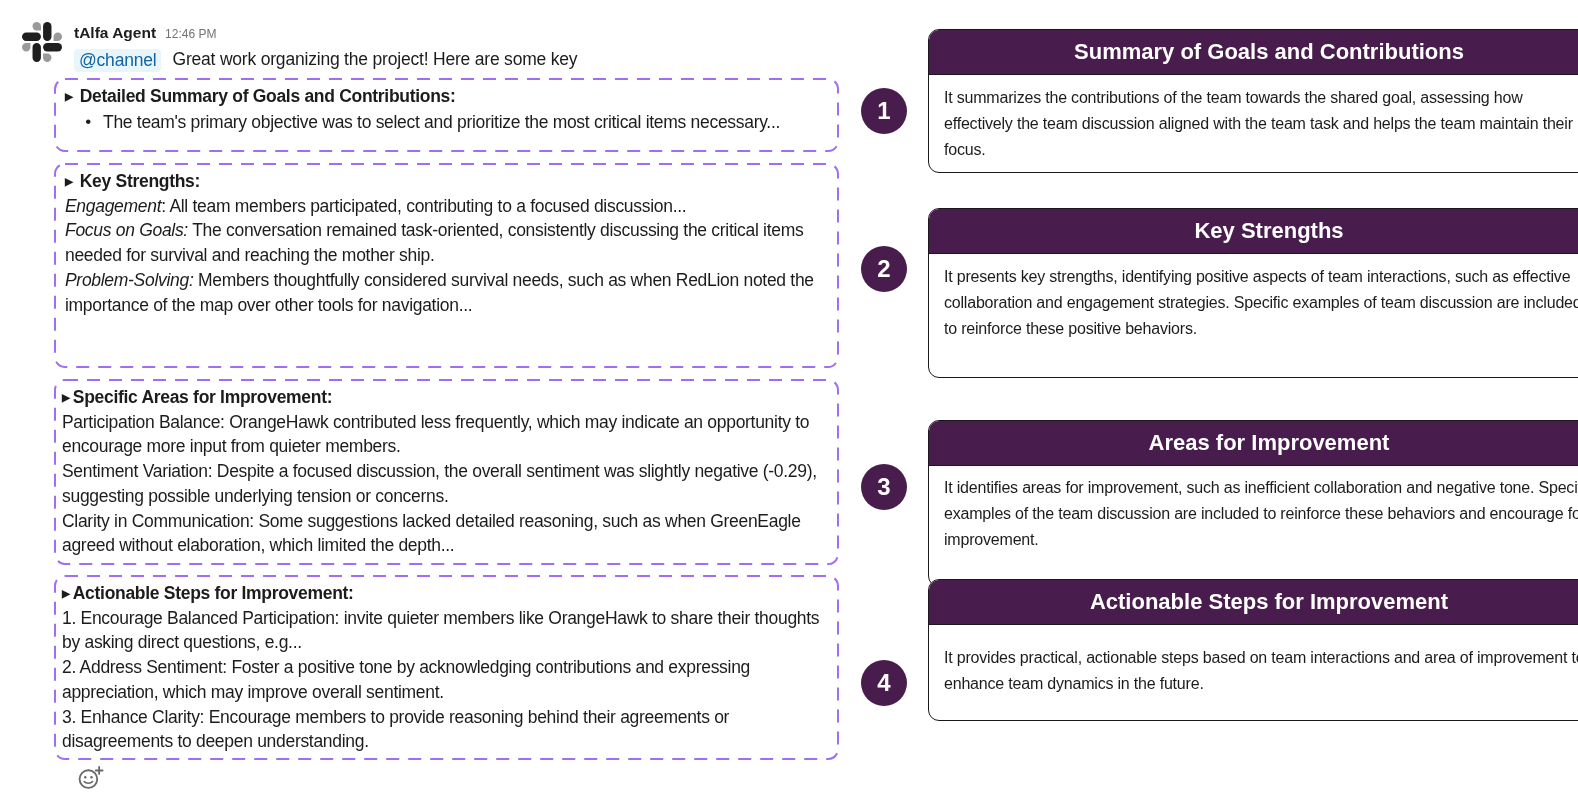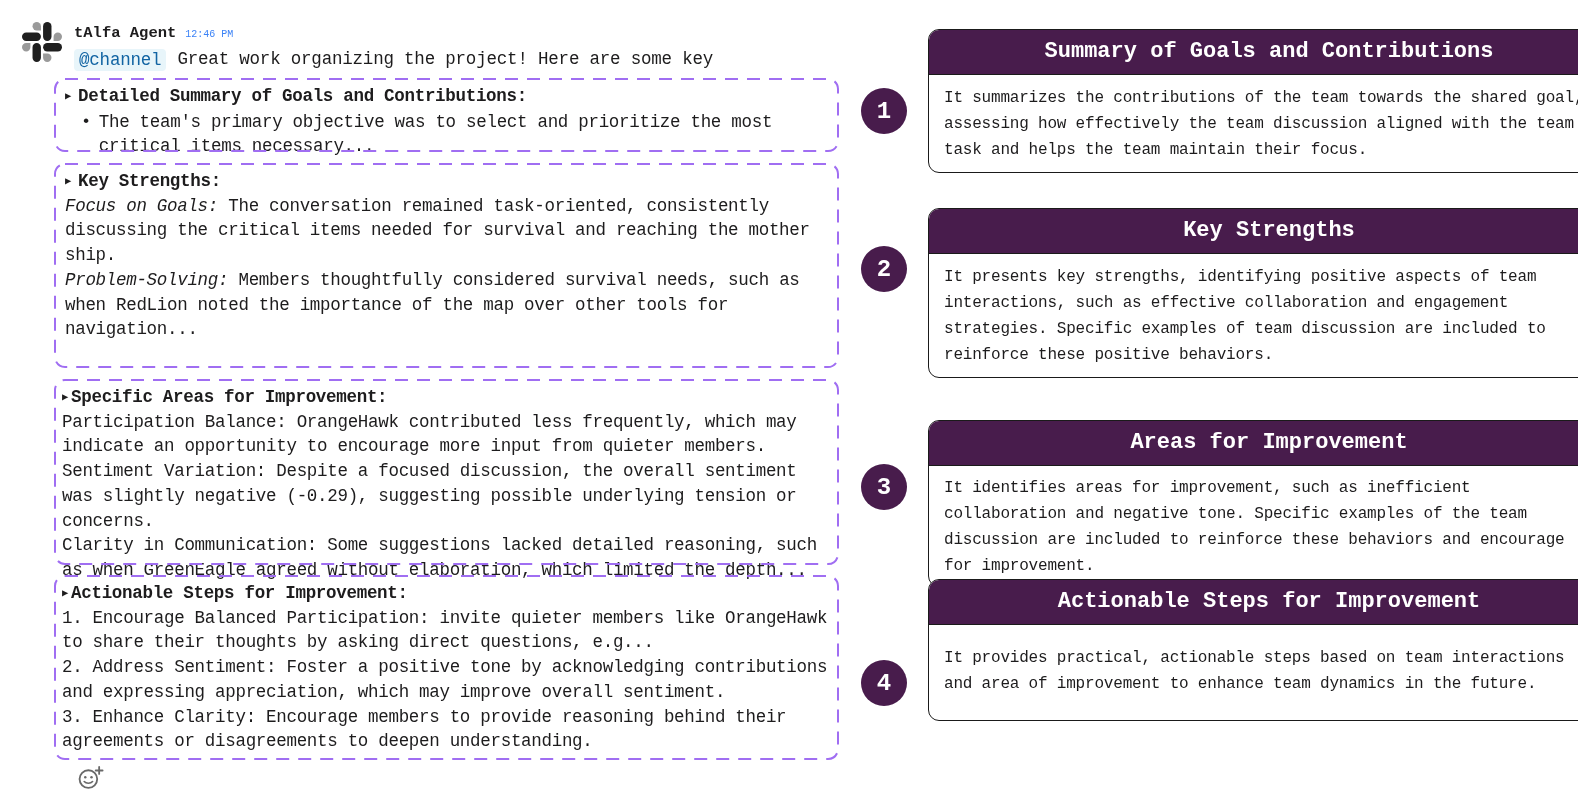--- a/index.html
+++ b/index.html
@@ -1,23 +1,23 @@
 <!DOCTYPE html>
 <html><head>
 <meta charset="utf-8">
 <style>
   html,body{margin:0;padding:0;background:#fff;}
   body{font-family:"Liberation Sans", sans-serif;color:#1d1c1d;}
-  .canvas{position:relative;width:1578px;height:812px;background:#fff;overflow:hidden;font-family:Liberation Mono, monospace;}
+  .canvas{position:relative;width:1578px;height:812px;background:#fff;overflow:hidden;}
 
   
   .avatar{position:absolute;left:22px;top:22px;width:40px;height:40px;cursor:pointer;}
   .msg-head{position:absolute;left:74px;top:24px;display:flex;align-items:baseline;gap:9px;}
   .sender{font-weight:bold;font-size:15.5px;}
-  .timestamp{font-size:10px;color:#3b82f6;}
+  .timestamp{font-size:12px;color:#737373;}
   .msg-line{position:absolute;left:74px;top:49px;display:flex;align-items:flex-start;gap:11px;font-size:17.5px;letter-spacing:-0.2px;}
   .mention{color:#1264a3;background:#e8f5fa;border-radius:4px;padding:1px 5px;cursor:pointer;}
 
   .note-box{position:absolute;left:53px;width:787px;box-sizing:border-box;padding:7px 8px 6px 12px;font-size:17.5px;line-height:24.7px;letter-spacing:-0.3px;}
   .note-box .frame{position:absolute;left:0;top:0;pointer-events:none;}
   .box1{top:77px;height:76px;}
   .box2{top:162px;height:207px;}
   .box3{top:378px;height:188px;padding-left:9px;}
   .box4{top:574px;height:187px;padding-left:9px;}
   .sec-title{font-weight:bold;display:flex;align-items:center;}
@@ -87,20 +87,21 @@
   </div>
 
   <div class="note-box box2">
     <svg class="frame" width="787" height="207">
         <rect x="2" y="2" width="783" height="203" rx="10" fill="none" stroke="#a06ef2" stroke-width="2" stroke-dasharray="13 9"></rect>
       </svg>
     <div class="sec-title">
       <span class="tri">▶</span>
       <span>Key Strengths:</span>
     </div>
+    <p class="kv"><i class="lead">Engagement</i><span>: All team members participated, contributing to a focused discussion...</span></p>
     <p class="kv"><i class="lead">Focus on Goals:</i><span> The conversation remained task-oriented, consistently discussing the critical items needed for survival and reaching the mother ship.</span></p>
     <p class="kv"><i class="lead">Problem-Solving:</i><span> Members thoughtfully considered survival needs, such as when RedLion noted the importance of the map over other tools for navigation...</span></p>
   </div>
 
   <div class="note-box box3">
     <svg class="frame" width="787" height="188">
         <rect x="2" y="2" width="783" height="184" rx="10" fill="none" stroke="#a06ef2" stroke-width="2" stroke-dasharray="13 9"></rect>
       </svg>
     <div class="sec-title">
       <span class="tri">▶</span>

